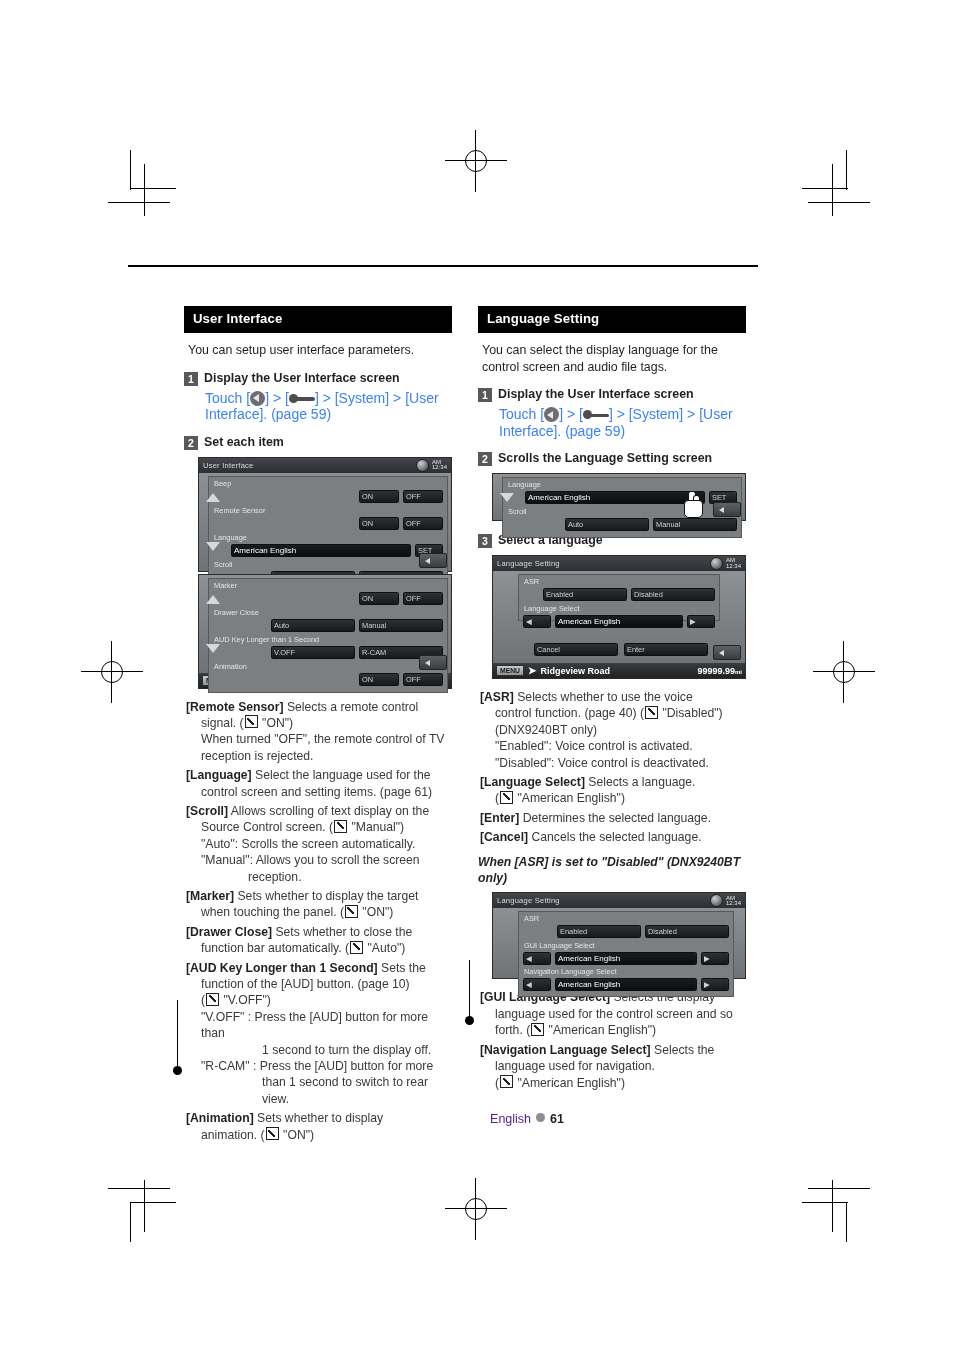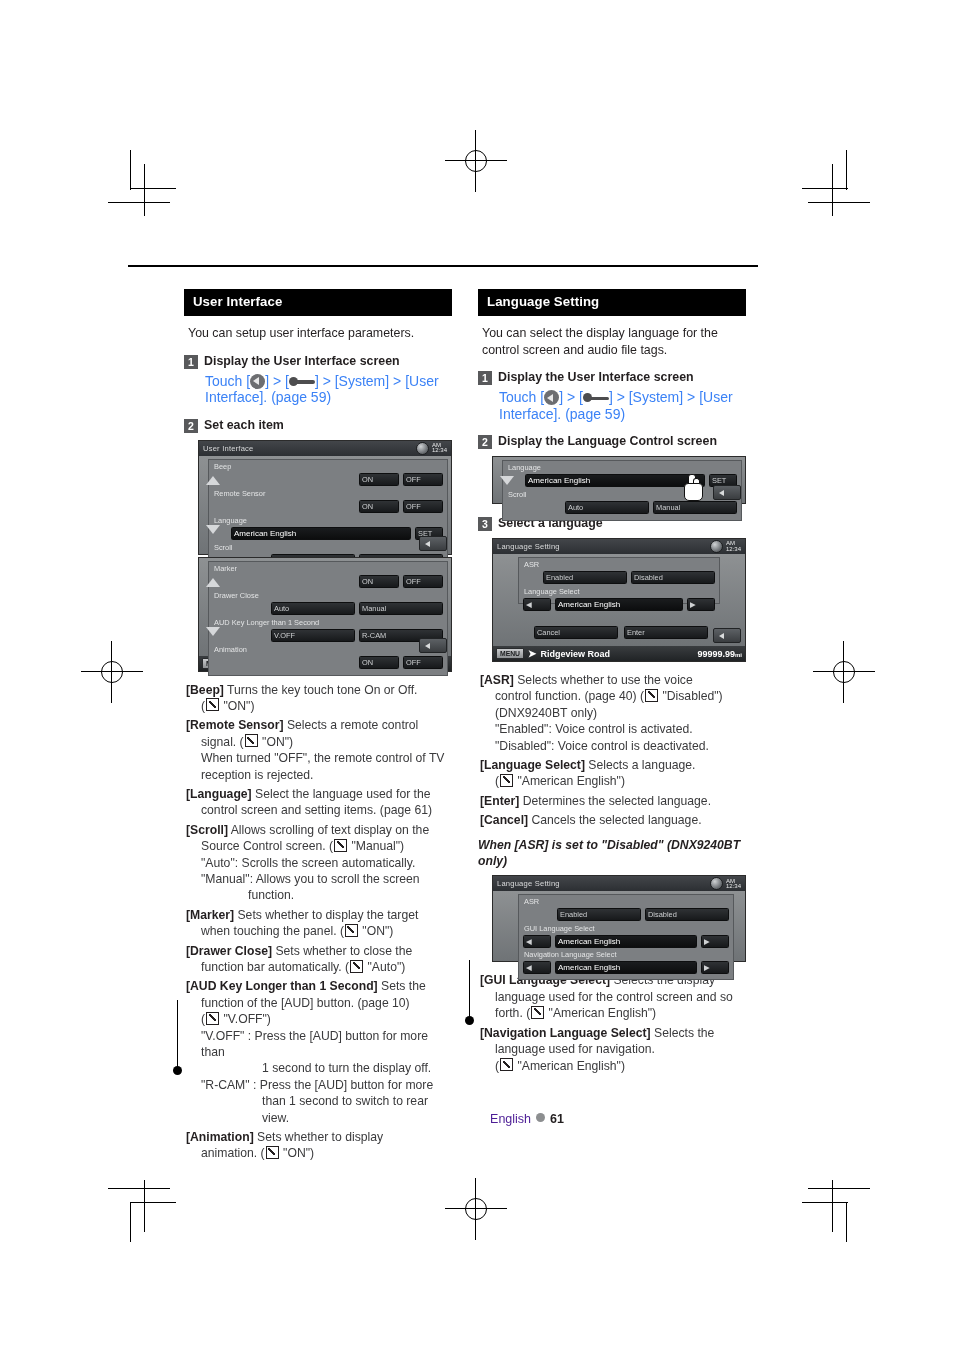--- a/index.html
+++ b/index.html
@@ -8,21 +8,21 @@
   
   .crop{position:absolute;}
   .crop i{position:absolute;background:#000;display:block;}
   .reg{position:absolute;width:34px;height:34px;}
   .reg .h{position:absolute;left:-14px;top:16px;width:62px;height:1.4px;background:#000;}
   .reg .v{position:absolute;top:-14px;left:16px;height:62px;width:1.4px;background:#000;}
   .reg .c{position:absolute;left:6px;top:6px;width:20px;height:20px;border:1.4px solid #000;border-radius:50%;}
 
   
   .rule{position:absolute;left:128px;top:265px;width:630px;height:1.6px;background:#000;}
-  .col{position:absolute;top:289px;width:268px;}
+  .col{position:absolute;top:306px;width:268px;}
   .col.left{left:184px;}
   .col.right{left:478px;}
 
   .secthead{background:#000;color:#fff;font-weight:bold;font-size:13.2px;line-height:20px;padding:3px 0 4px 9px;letter-spacing:.1px;}
   .intro{font-size:12.4px;line-height:16.5px;margin:9px 0 0 4px;}
 
   .step{display:flex;align-items:flex-start;margin:11px 0 0 0;}
   .stepnum{flex:0 0 auto;width:14px;height:14px;background:#58595b;color:#fff;font-size:10.5px;font-weight:bold;line-height:14px;text-align:center;margin:2px 6px 0 0;}
   .steptitle{font-size:12.4px;font-weight:bold;line-height:16px;}
   .steptext{font-size:14px;line-height:16.5px;margin:4px 0 0 21px;color:#3b82f6;}
@@ -246,39 +246,35 @@
         <span class="menubtn">MENU</span>
         <span class="turnarr">➤</span>
         <span class="street">Ridgeview Road</span>
         <span class="dist"><span>99999.99</span><small>mi</small></span>
       </div>
     </div>
   </div>
 
   <div class="desc">
     <div class="item">
-      <span class="term">[Beep]</span><span> Turns the key touch tone On or Off.</span>
-      <span class="sub"><span>(</span><span class="pen"></span> <span>"ON")</span></span>
-    </div>
-    <div class="item">
       <span class="term">[Remote Sensor]</span><span> Selects a remote control</span>
       <span class="sub"><span>signal. (</span><span class="pen"></span> <span>"ON")</span></span>
       <span class="sub">When turned "OFF", the remote control of TV</span>
       <span class="sub">reception is rejected.</span>
     </div>
     <div class="item">
       <span class="term">[Language]</span><span> Select the language used for the</span>
       <span class="sub">control screen and setting items. (page 61)</span>
     </div>
     <div class="item">
       <span class="term">[Scroll]</span><span> Allows scrolling of text display on the</span>
       <span class="sub"><span>Source Control screen. (</span><span class="pen"></span> <span>"Manual")</span></span>
       <span class="sub">"Auto":  Scrolls the screen automatically.</span>
       <span class="sub">"Manual":  Allows you to scroll the screen</span>
-      <span class="sub2">function.</span>
+      <span class="sub2">reception.</span>
     </div>
     <div class="item">
       <span class="term">[Marker]</span><span> Sets whether to display the target</span>
       <span class="sub"><span>when touching the panel. (</span><span class="pen"></span> <span>"ON")</span></span>
     </div>
     <div class="item">
       <span class="term">[Drawer Close]</span><span> Sets whether to close the</span>
       <span class="sub"><span>function bar automatically. (</span><span class="pen"></span> <span>"Auto")</span></span>
     </div>
     <div class="item">
@@ -305,21 +301,21 @@
   <div class="step">
     <span class="stepnum">1</span>
     <span class="steptitle">Display the User Interface screen</span>
   </div>
   <div class="steptext">
     <span>Touch [</span><span class="ic-home"></span><span>] &gt; [</span><span class="ic-slider"></span><span>] &gt; [System] &gt; [User Interface]. (page 59)</span>
   </div>
 
   <div class="step">
     <span class="stepnum">2</span>
-    <span class="steptitle">Display the Language Control screen</span>
+    <span class="steptitle">Scrolls the Language Setting screen</span>
   </div>
 
   <div style="margin:7px 0 0 14px;position:relative;">
     <div class="shot">
       <div class="shotbody" style="height:40px;">
         <div class="sidearrows">
           <span class="tri dn"></span>
         </div>
         <div class="panel">
           <div class="rowlabel">Language</div>

